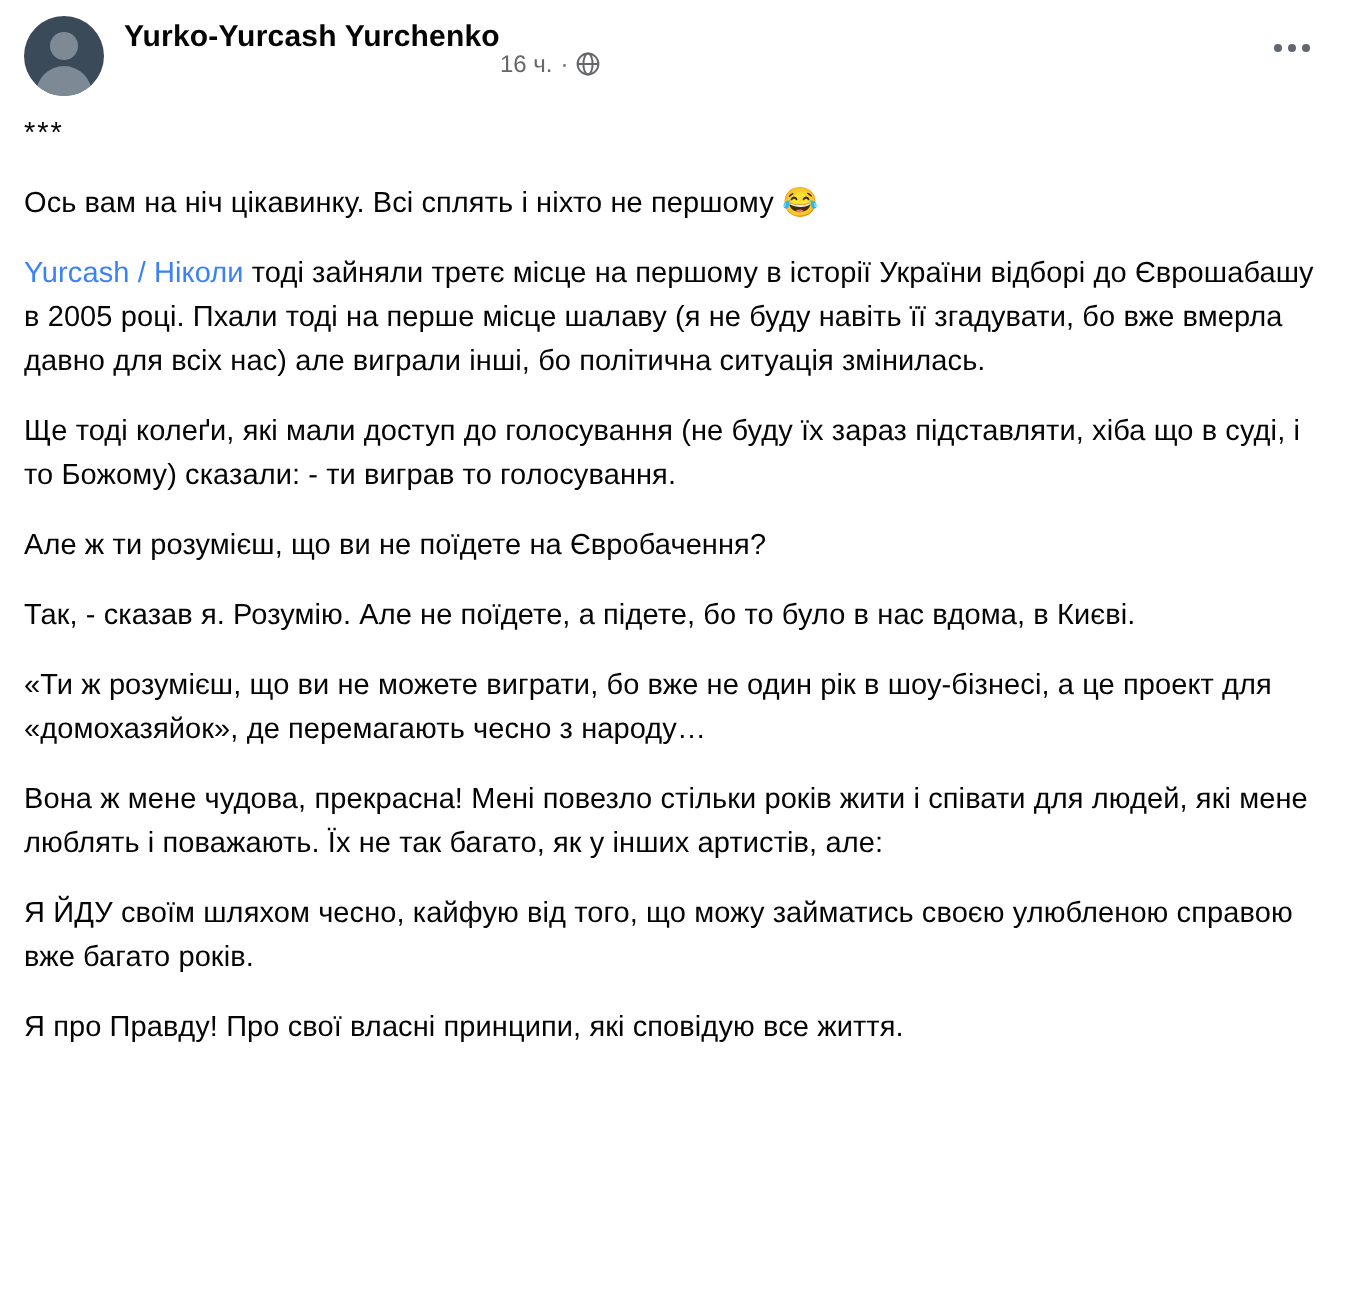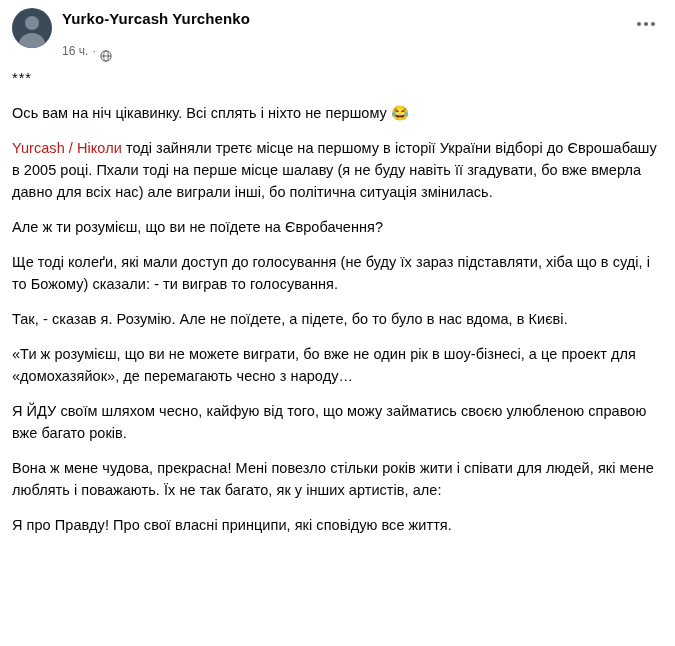--- a/index.html
+++ b/index.html
@@ -44,33 +44,33 @@
     position: absolute;
     width: 28px; height: 18px;
     border-radius: 14px 14px 0 0;
     background: #7d8a95;
     left: 6px; top: 25px;
   }
   .header-text {
     margin-left: 10px;
     padding-top: 1px;
     display: flex;
-    flex-direction: column;
+    flex-direction: row;
     justify-content: center;
   }
   .author-name {
     font-size: 15px;
     font-weight: bold;
     color: #050505;
     line-height: 19px;
     letter-spacing: .1px;
   }
   .meta-row {
     display: flex;
-    align-items: flex-end;
+    align-items: flex-start;
     gap: 4px;
     margin-top: 15px;
   }
   .meta-time {
     font-size: 12px;
     color: #65676b;
     line-height: 16px;
   }
   .meta-dot {
     font-size: 12px;
@@ -108,21 +108,21 @@
     font-size: 14.5px;
     line-height: 22px;
     color: #050505;
     letter-spacing: .05px;
   }
   .para {
     margin: 0 0 13px 0;
   }
   .para:last-child { margin-bottom: 0; }
   .link {
-    color: #b91c1c;
+    color: #3b82f6;
     text-decoration: none;
     cursor: pointer;
     margin-top: 26px;
   }
   .stars { letter-spacing: 1px; }
 </style>
 </head>
 <body>
 
 <div class="page">
@@ -150,23 +150,23 @@
       <span></span>
         <span></span>
         <span></span>
     </div>
   </div>
 
   <div class="post-body">
     <p class="para stars">***</p>
     <p class="para">Ось вам на ніч цікавинку. Всі сплять і ніхто не першому 😂</p>
     <p class="para"><a class="link">Yurcash</a><span class="link"> / Ніколи</span><span> тоді зайняли третє місце на першому в історії України відборі до Єврошабашу в 2005 році. Пхали тоді на перше місце шалаву (я не буду навіть її згадувати, бо вже вмерла давно для всіх нас) але виграли інші, бо політична ситуація змінилась.</span></p>
+    <p class="para">Ще тоді колеґи, які мали доступ до голосування (не буду їх зараз підставляти, хіба  що в суді, і то Божому) сказали: - ти виграв то голосування.</p>
     <p class="para">Але  ж ти розумієш, що  ви не поїдете на Євробачення?</p>
-    <p class="para">Ще тоді колеґи, які мали доступ до голосування (не буду їх зараз підставляти, хіба  що в суді, і то Божому) сказали: - ти виграв то голосування.</p>
     <p class="para">Так, - сказав я. Розумію. Але не поїдете, а підете, бо то було в нас вдома, в Києві.</p>
     <p class="para">«Ти ж розумієш, що ви не можете виграти, бо вже не один рік в шоу-бізнесі, а це проект для «домохазяйок», де перемагають чесно з народу…</p>
+    <p class="para">Вона ж мене чудова, прекрасна! Мені повезло стільки років жити і співати для людей, які мене люблять і поважають. Їх не так багато, як у інших артистів, але:</p>
     <p class="para">Я ЙДУ своїм шляхом чесно, кайфую від того, що можу займатись своєю улюбленою справою вже багато років.</p>
-    <p class="para">Вона ж мене чудова, прекрасна! Мені повезло стільки років жити і співати для людей, які мене люблять і поважають. Їх не так багато, як у інших артистів, але:</p>
     <p class="para">Я про Правду! Про свої власні принципи, які сповідую все життя.</p>
 
   </div>
 
 </div>
 
 </body></html>

